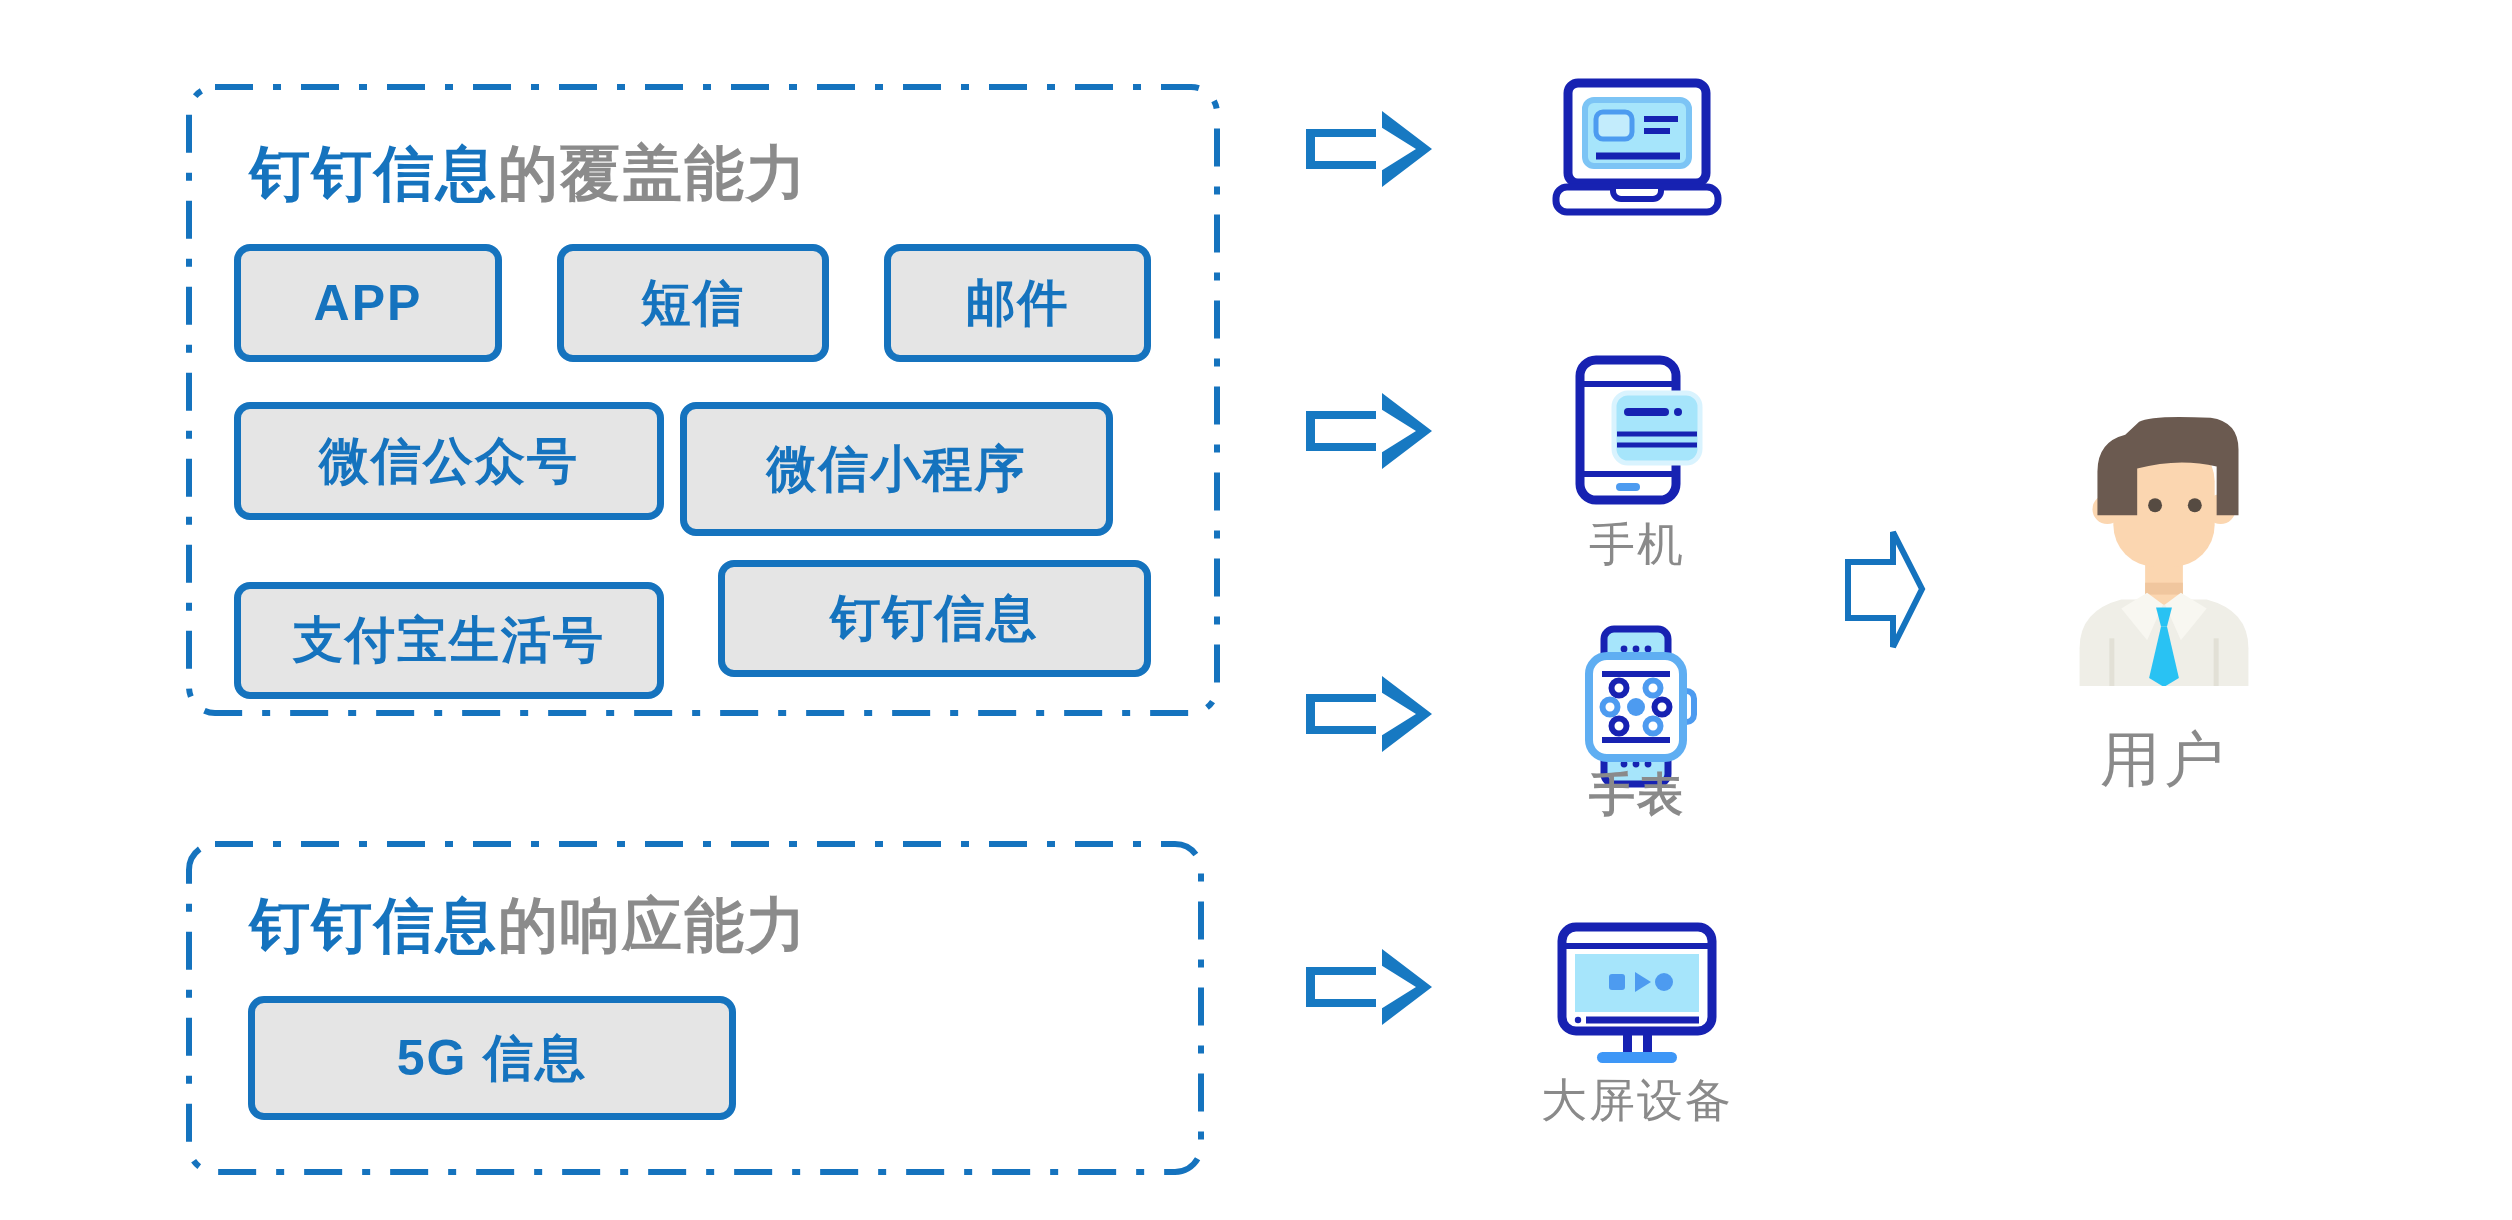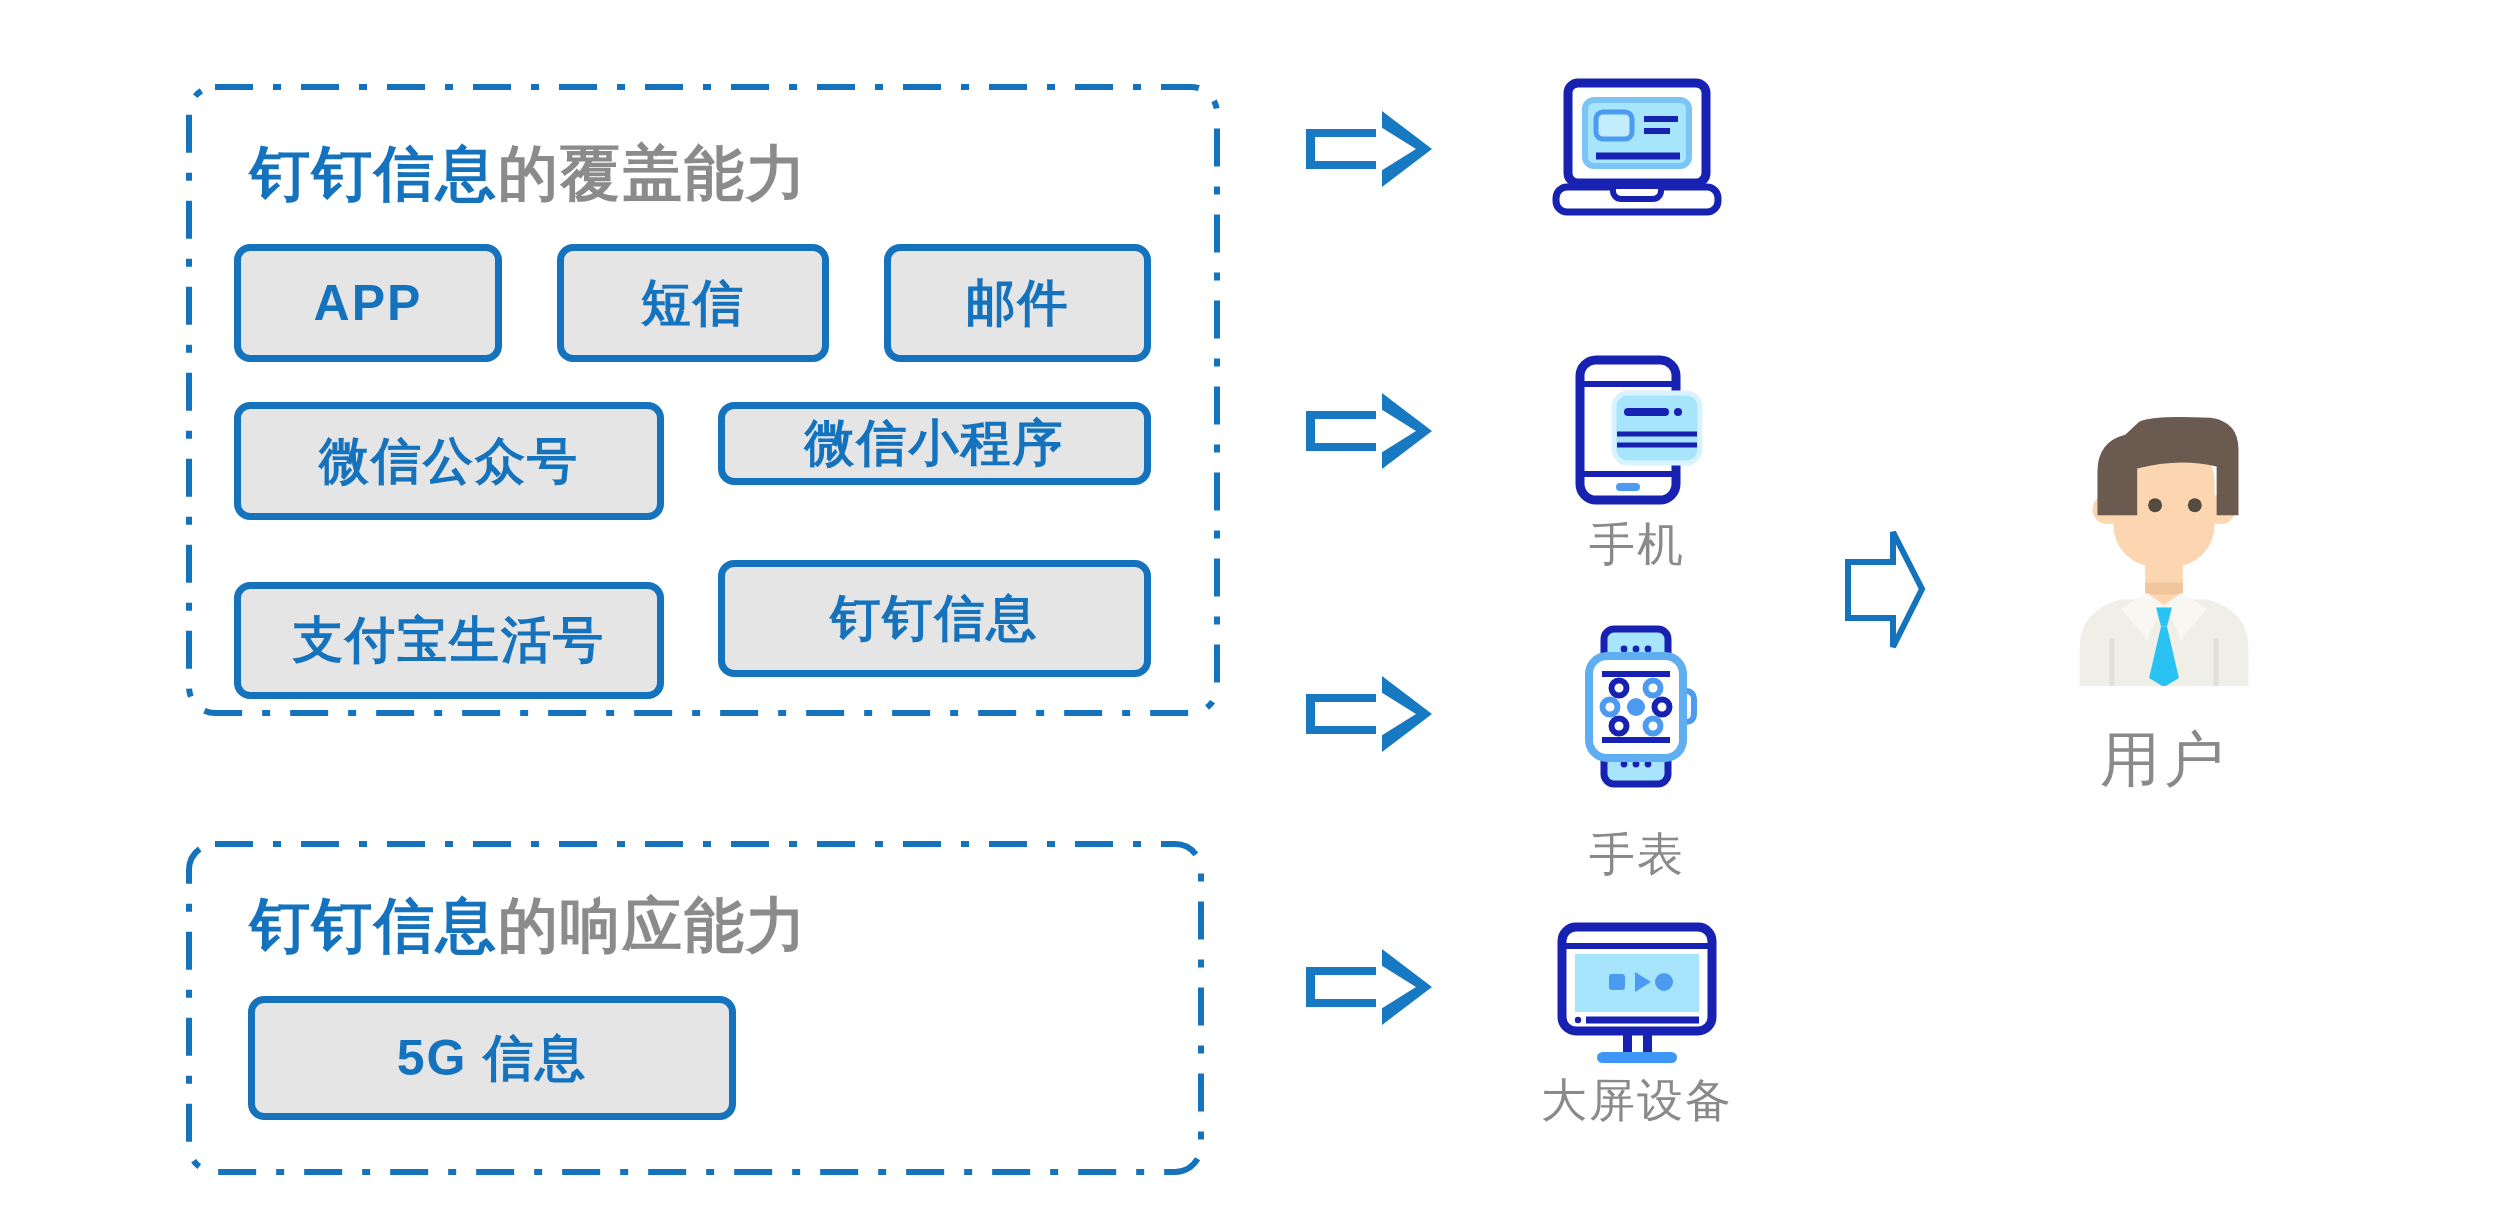--- a/index.html
+++ b/index.html
@@ -56,21 +56,21 @@
     <span class="hl">钉钉信息</span><span class="rest">的覆盖能力</span>
   </div>
   <div class="group-title" style="left:250px;top:896px;">
     <span class="hl">钉钉信息</span><span class="rest">的响应能力</span>
   </div>
 
   <div class="chan-btn" style="left:234px;top:244px;width:268px;height:118px;">APP</div>
   <div class="chan-btn" style="left:557px;top:244px;width:272px;height:118px;">短信</div>
   <div class="chan-btn" style="left:884px;top:244px;width:267px;height:118px;">邮件</div>
   <div class="chan-btn" style="left:234px;top:402px;width:430px;height:118px;">微信公众号</div>
-  <div class="chan-btn" style="left:718px;top:402px;width:433px;height:83px;font-family:Liberation Mono, monospace;">微信小程序</div>
+  <div class="chan-btn" style="left:680px;top:402px;width:433px;height:134px;font-family:Liberation Mono, monospace;">微信小程序</div>
   <div class="chan-btn" style="left:234px;top:582px;width:430px;height:117px;">支付宝生活号</div>
   <div class="chan-btn" style="left:718px;top:560px;width:433px;height:117px;">钉钉信息</div>
 
   <div class="chan-btn" style="left:248px;top:996px;width:488px;height:124px;">5G 信息</div>
 
   <svg class="abs" style="left:1306px;top:110px;" width="128" height="78" viewBox="0 0 128 78">
     <polygon points="0,19 76,19 76,1 126,39 76,77 76,59 0,59" fill="#1779C2"></polygon>
     <polygon points="9,27 70,27 70,14 110,39 70,64 70,51 9,51" fill="#ffffff"></polygon>
   </svg>
   <svg class="abs" style="left:1306px;top:392px;" width="128" height="78" viewBox="0 0 128 78">
@@ -124,21 +124,21 @@
     <line x1="22" y1="50" x2="90" y2="50" stroke="#1722B2" stroke-width="6"></line>
     <line x1="22" y1="116" x2="90" y2="116" stroke="#1722B2" stroke-width="6"></line>
     <circle cx="56" cy="83" r="9" fill="#4D9BF0"></circle>
     <circle cx="39" cy="64" r="7.5" fill="none" stroke="#1722B2" stroke-width="6"></circle>
     <circle cx="73" cy="64" r="7.5" fill="none" stroke="#4D9BF0" stroke-width="6"></circle>
     <circle cx="30" cy="83" r="7.5" fill="none" stroke="#4D9BF0" stroke-width="6"></circle>
     <circle cx="82" cy="83" r="7.5" fill="none" stroke="#1722B2" stroke-width="6"></circle>
     <circle cx="39" cy="102" r="7.5" fill="none" stroke="#1722B2" stroke-width="6"></circle>
     <circle cx="73" cy="102" r="7.5" fill="none" stroke="#4D9BF0" stroke-width="6"></circle>
   </svg>
-  <div class="dev-label" style="left:1437px;top:828px;">手表</div>
+  <div class="dev-label" style="left:1437px;top:768px;font-weight:bold;">手表</div>
 
   <svg class="abs" style="left:1551px;top:918px;" width="172" height="150" viewBox="0 0 172 150">
     <rect x="11" y="9" width="150" height="104" rx="14" fill="#ffffff" stroke="#1722B2" stroke-width="9"></rect>
     <line x1="11" y1="28" x2="161" y2="28" stroke="#1722B2" stroke-width="6"></line>
     <rect x="24" y="36" width="124" height="58" fill="#A6E5FB"></rect>
     <rect x="58" y="56" width="16" height="16" rx="3" fill="#4D9BF0"></rect>
     <path d="M84,54 L100,64 L84,74 Z" fill="#4D9BF0"></path>
     <circle cx="113" cy="64" r="9" fill="#4D9BF0"></circle>
     <circle cx="27" cy="102" r="3.2" fill="#1722B2"></circle>
     <line x1="35" y1="102" x2="148" y2="102" stroke="#1722B2" stroke-width="7"></line>

